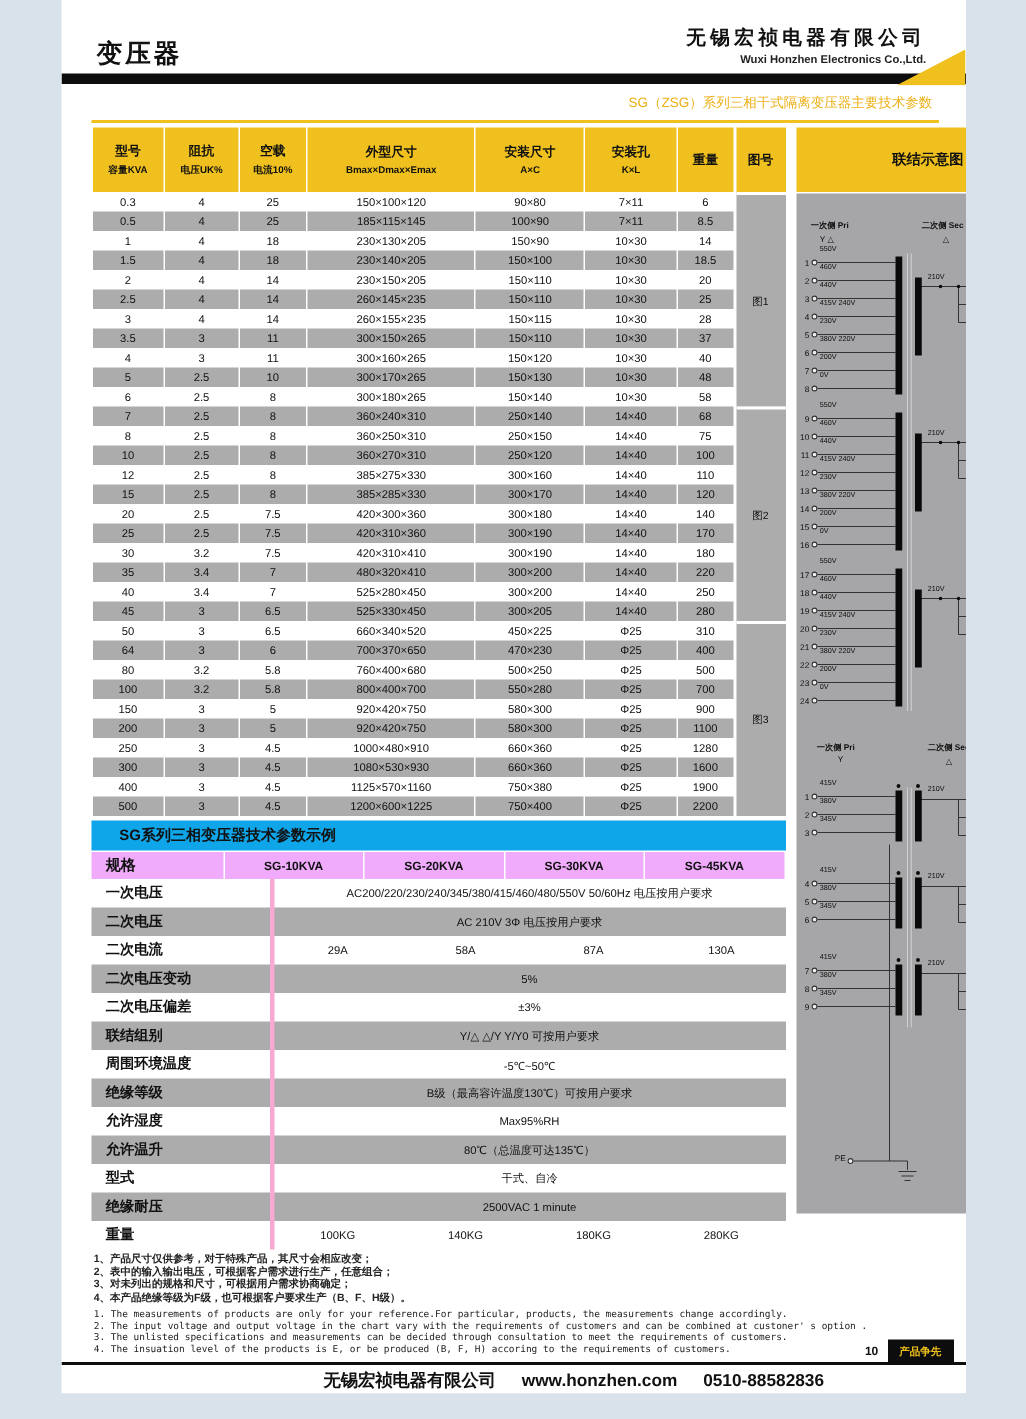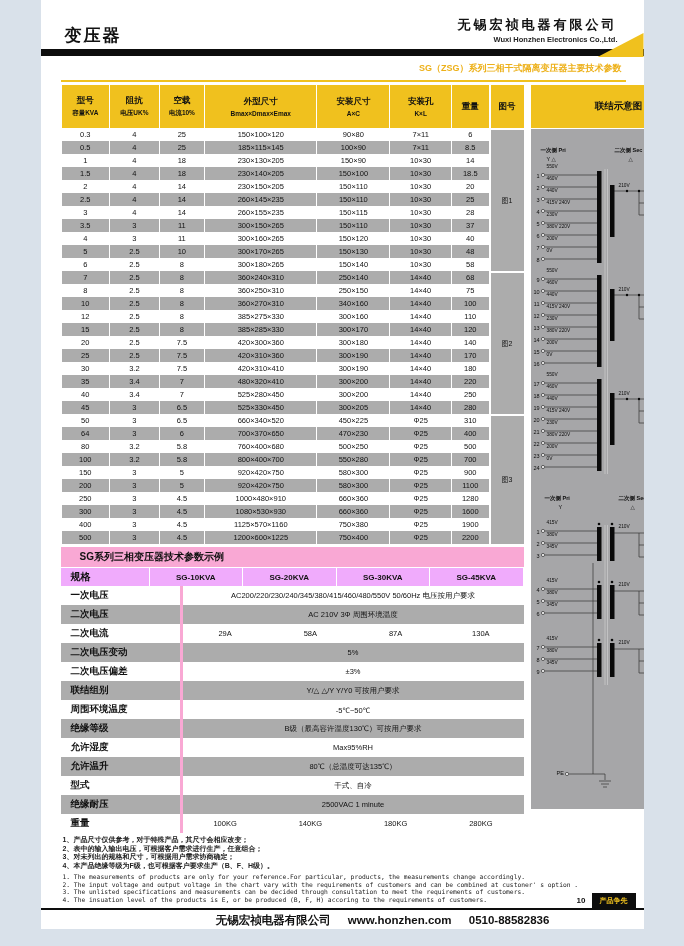--- a/index.html
+++ b/index.html
@@ -7,21 +7,21 @@
           font-family:"Liberation Sans", sans-serif; color:#111; overflow:hidden; }
 
   
   .page-title { position:absolute; left:24px; top:24px; font-size:17px; font-weight:bold; letter-spacing:2px; }
   .company { position:absolute; right:26px; top:16px; text-align:right; }
   .company-cn { font-size:13px; font-weight:bold; letter-spacing:3px; }
   .company-en { font-size:7.5px; font-weight:bold; color:#222; margin-top:1px; }
   .header-bar { position:absolute; left:0; top:49px; width:684px; height:7px; background:#0d0d0d; }
   .corner-triangle { position:absolute; right:0; top:33px; width:46px; height:24px; background:#F0C11E;
                      clip-path:polygon(100% 0, 100% 100%, 0 100%); }
-  .section-banner { position:absolute; right:22px; top:62px; font-size:9px; font-weight:bold; color:#EDB018; }
+  .section-banner { position:absolute; right:22px; top:62px; font-size:9px; font-weight:normal; color:#EDB018; }
   .banner-rule { position:absolute; left:20px; right:18px; top:80px; height:2px; background:#F0C11E; }
 
   
   .content { position:absolute; left:20px; top:85px; display:flex; gap:7px; align-items:flex-start; }
   .left-col { width:463px; }
   .main-block { display:flex; }
 
   
   table.spec-table { width:429px; table-layout:fixed; border-collapse:separate; border-spacing:1px 0; }
   .spec-table th { background:#F0C11E; height:43px; padding:0; vertical-align:middle; }
@@ -33,21 +33,21 @@
 
   .fig-col { width:33px; margin-left:1px; }
   .fig-head { height:43px; background:#F0C11E; display:flex; align-items:center; justify-content:center;
               font-size:8.5px; font-weight:bold; }
   .fig-cell { background:#ACACAC; display:flex; align-items:center; justify-content:center;
               font-size:7px; border-top:2px solid #fff; box-sizing:border-box; }
   .fig-1,.fig-2 { height:143px; } .fig-3 { height:130px; }
 
   
   .params-table { margin-top:3px; width:463px; }
-  .pt-title { height:20px; background:#f9a8d4; font-size:10px; font-weight:bold;
+  .pt-title { height:20px; background:#0ea5e9; font-size:10px; font-weight:bold;
               display:flex; align-items:center; padding-left:19px; box-sizing:border-box; }
   .pt-head { display:flex; margin-top:1px; }
   .pt-head > div { background:#f0abfc; height:18px; display:flex; align-items:center; justify-content:center;
                    font-size:8px; font-weight:bold; margin-right:1px; }
   .pt-head .pt-h-label { width:88px; justify-content:flex-start; padding-left:10px; box-sizing:border-box; font-size:10px; }
   .pt-head .pt-h-col { flex:1; }
   .pt-body .pt-row { display:flex; height:19px; align-items:center;gap:31px; }
   .pt-body .pt-row:nth-child(even) { background:#ACACAC; }
   .pt-label { width:88px; font-size:9.5px; font-weight:bold; padding-left:10px; box-sizing:border-box; }
   .pt-vals { flex:1; display:flex; border-left:3px solid #f9a8d4; align-self:stretch; align-items:center; }
@@ -269,21 +269,21 @@
                 <td>250×150</td>
                 <td>14×40</td>
                 <td>75</td>
               </tr>
 
               <tr class="alt">
                 <td>10</td>
                 <td>2.5</td>
                 <td>8</td>
                 <td>360×270×310</td>
-                <td>340×160</td>
+                <td>250×120</td>
                 <td>14×40</td>
                 <td>100</td>
               </tr>
 
               <tr>
                 <td>12</td>
                 <td>2.5</td>
                 <td>8</td>
                 <td>385×275×330</td>
                 <td>300×160</td>
@@ -482,21 +482,21 @@
         <div class="pt-body">
           <div class="pt-row">
             <div class="pt-label">一次电压</div>
             <div class="pt-vals">
                 <div class="pt-merged">AC200/220/230/240/345/380/415/460/480/550V 50/60Hz 电压按用户要求</div>
               </div>
           </div>
           <div class="pt-row">
             <div class="pt-label">二次电压</div>
             <div class="pt-vals">
-                <div class="pt-merged">AC 210V 3Φ 周围环境温度</div>
+                <div class="pt-merged">AC 210V 3Φ 电压按用户要求</div>
               </div>
           </div>
           <div class="pt-row">
             <div class="pt-label">二次电流</div>
             <div class="pt-vals">
               <div class="pt-cell">29A</div>
               <div class="pt-cell">58A</div>
               <div class="pt-cell">87A</div>
               <div class="pt-cell">130A</div>
             </div>

